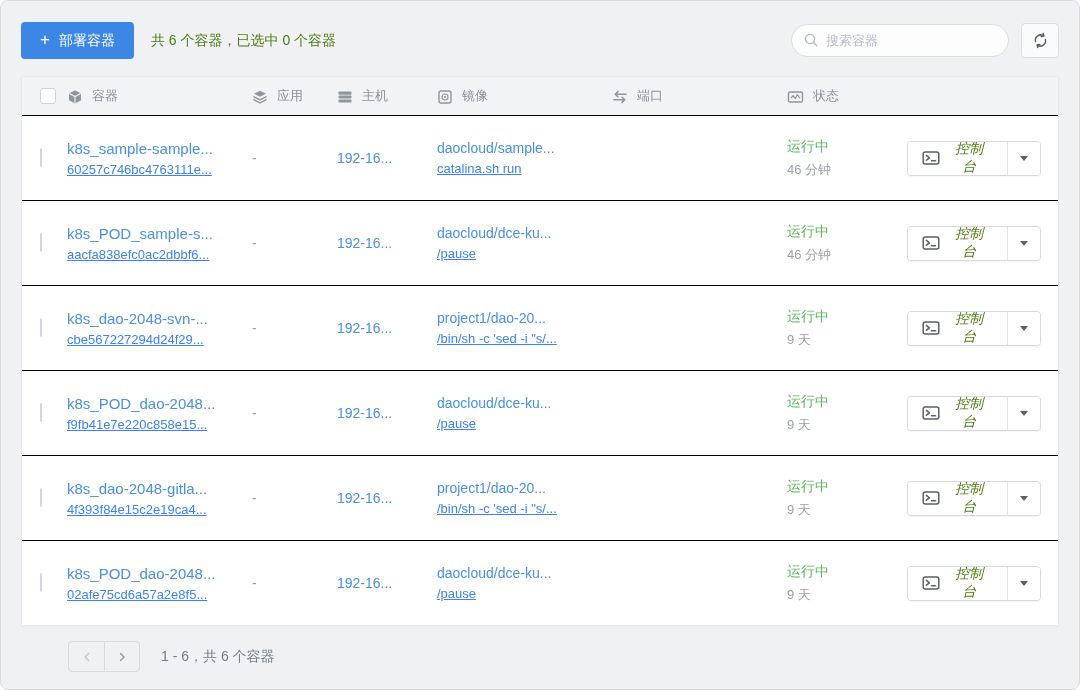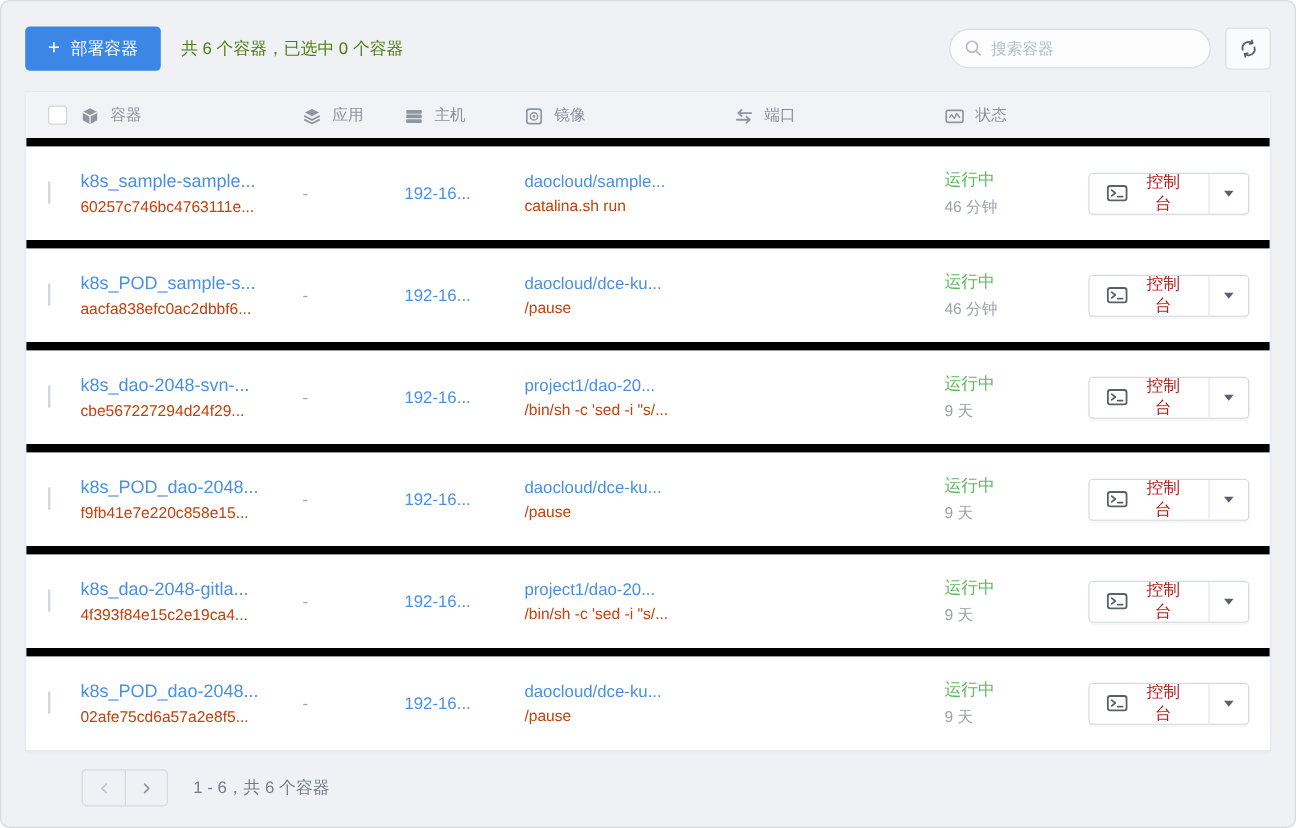--- a/index.html
+++ b/index.html
@@ -72,44 +72,44 @@
   }
   .th { display:flex; align-items:flex-end; gap:9px; }
   .th-check { justify-content:flex-start; padding-left:18px; }
   .checkbox {
     width:16px; height:16px;
     border:1px solid #d2d6dd; border-radius:3px;
     background:#fff; cursor:pointer;
   }
   .trow {
     height:85px;
-    border-top:7px solid #000000;
+    border-top:1px solid #000000;
     background:#fff;
   }
   .cell-check { padding-left:18px; }
   .two-line .l1 { font-size:15px; margin-bottom:5px; }
-  .two-line .l2 { font-size:13px; color:#c2410c; }
+  .two-line .l2 { font-size:13px; color:#3b82f6;text-decoration:underline; }
   .link { color:#4a90e2; cursor:pointer; }
   .dash { color:#9ba2ac; font-size:14px; }
   .host-link { font-size:14px; }
   .img-l1 { font-size:14px; margin-bottom:5px; }
   .status .l1 { font-size:14px; color:#5cb85c; margin-bottom:5px; }
   .status .l2 { font-size:13px; color:#9ba2ac; }
   .cell-actions { justify-self:end; padding-right:17px; }
   .console-group {
     display:flex; align-items:stretch;
     border:1px solid #d6dade; border-radius:4px;
     background:#fff; overflow:hidden; height:35px;
     box-shadow:0 1px 1px rgba(60,70,90,.05);
   }
   .console-main {
     display:flex; align-items:center; gap:9px;
     padding:0 17px 0 14px;
-    font-size:14px; color:#b91c1c;
-    background:#fff; border:none; cursor:pointer; font-family:inherit;
+    font-size:14px; color:#4d7c0f;
+    background:#fff; border:none; cursor:pointer; font-family:inherit;font-style:italic;
   }
   .console-caret {
     display:flex; align-items:center; justify-content:center;
     width:34px; border:none; cursor:pointer;
     border-left:1px solid #e2e5e9; background:#fff;
   }
   .caret-down {
     width:0; height:0;
     border-left:4.5px solid transparent;
     border-right:4.5px solid transparent;

